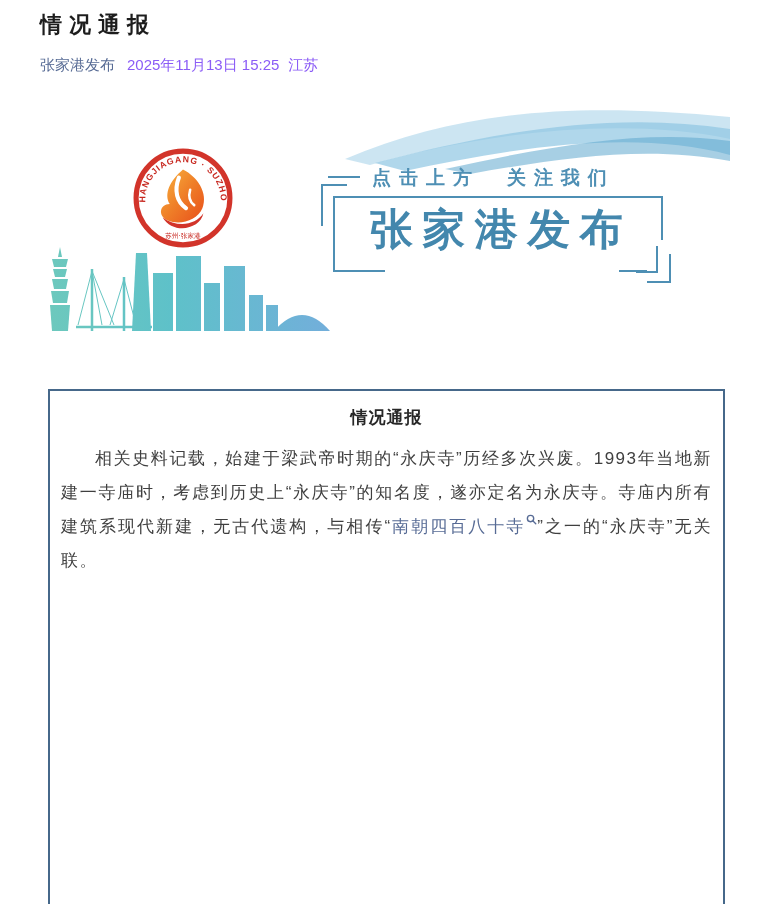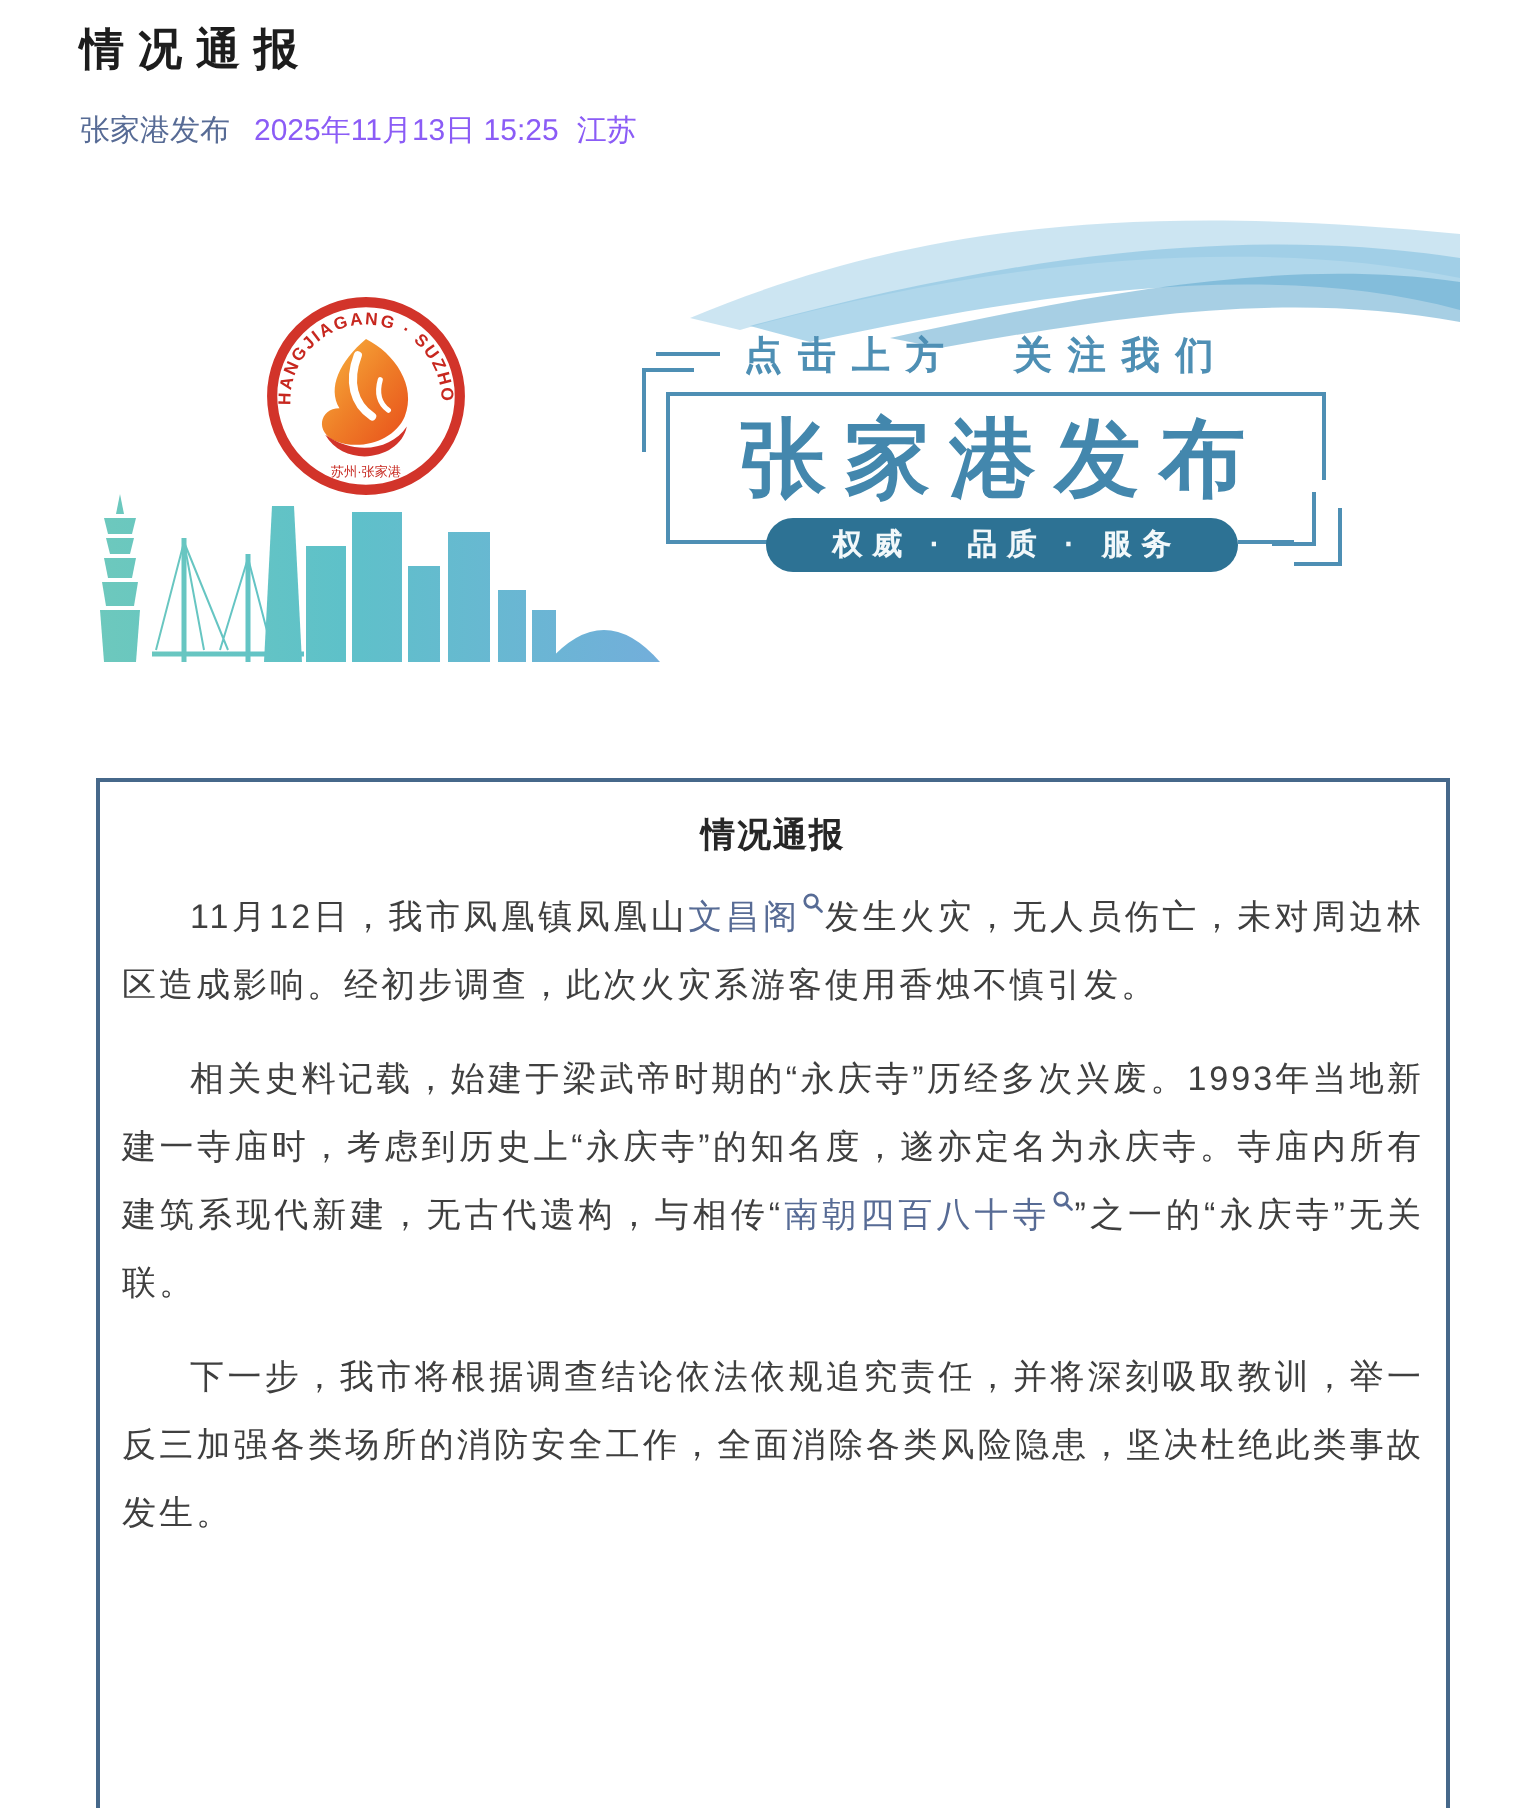--- a/index.html
+++ b/index.html
@@ -143,31 +143,25 @@
 
     <div class="brk brk-tl-outer"></div>
     <div class="brk brk-frame"></div>
     <div class="brk-right-seg brk"></div>
     <div class="brk-bot-left brk"></div>
     <div class="brk-bot-right brk"></div>
     <div class="brk brk-br-inner"></div>
     <div class="brk brk-br-outer"></div>
 
     <div class="brand">张家港发布</div>
-    <div class="pill">权威 · 品质 · 服务</div>
   </div>
 
   <div class="notice-box">
     <div class="notice-title">情况通报</div>
     <div>
-        <p class="np"><span>11月12日，我市凤凰镇凤凰山</span><a class="slink">文昌阁<svg viewBox="0 0 16 16" class="mag">
-              <circle cx="6.6" cy="6.6" r="4.6" fill="none" stroke="currentColor" stroke-width="2"></circle>
-              <line x1="10.2" y1="10.2" x2="14.2" y2="14.2" stroke="currentColor" stroke-width="2" stroke-linecap="round"></line>
-            </svg></a><span>发生火灾，无人员伤亡，未对周边林区造成影响。经初步调查，此次火灾系游客使用香烛不慎引发。</span></p>
         <p class="np"><span>相关史料记载，始建于梁武帝时期的“永庆寺”历经多次兴废。1993年当地新建一寺庙时，考虑到历史上“永庆寺”的知名度，遂亦定名为永庆寺。寺庙内所有建筑系现代新建，无古代遗构，与相传“</span><a class="slink">南朝四百八十寺<svg viewBox="0 0 16 16" class="mag">
               <circle cx="6.6" cy="6.6" r="4.6" fill="none" stroke="currentColor" stroke-width="2"></circle>
               <line x1="10.2" y1="10.2" x2="14.2" y2="14.2" stroke="currentColor" stroke-width="2" stroke-linecap="round"></line>
             </svg></a><span>”之一的“永庆寺”无关联。</span></p>
-        <p class="np"><span>下一步，我市将根据调查结论依法依规追究责任，并将深刻吸取教训，举一反三加强各类场所的消防安全工作，全面消除各类风险隐患，坚决杜绝此类事故发生。</span></p>
       </div>
   </div>
 
 </div>
 
 </body></html>

